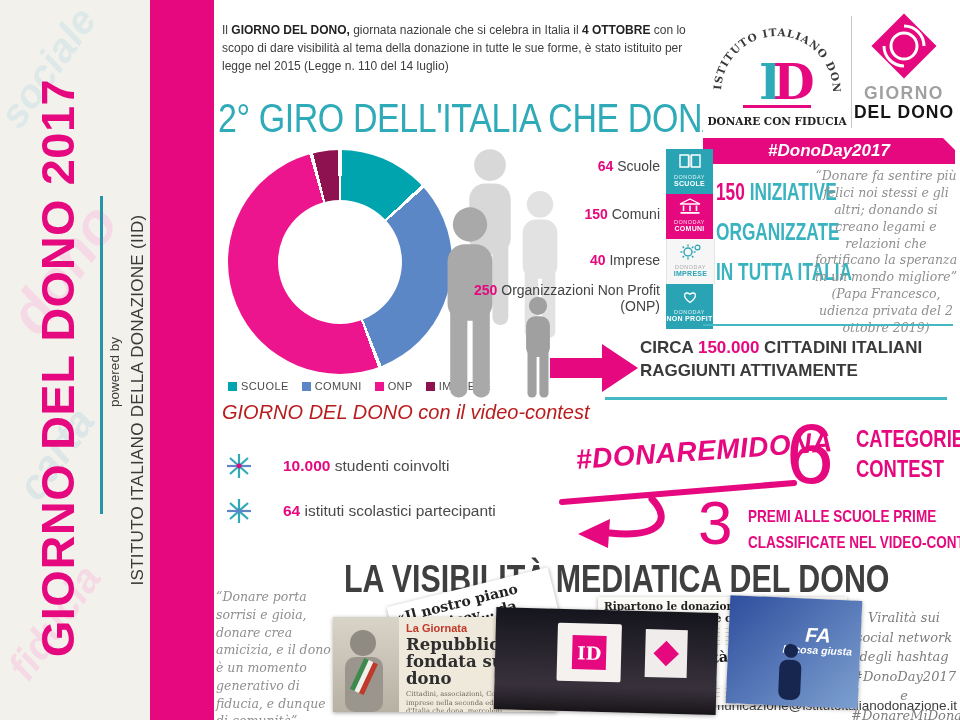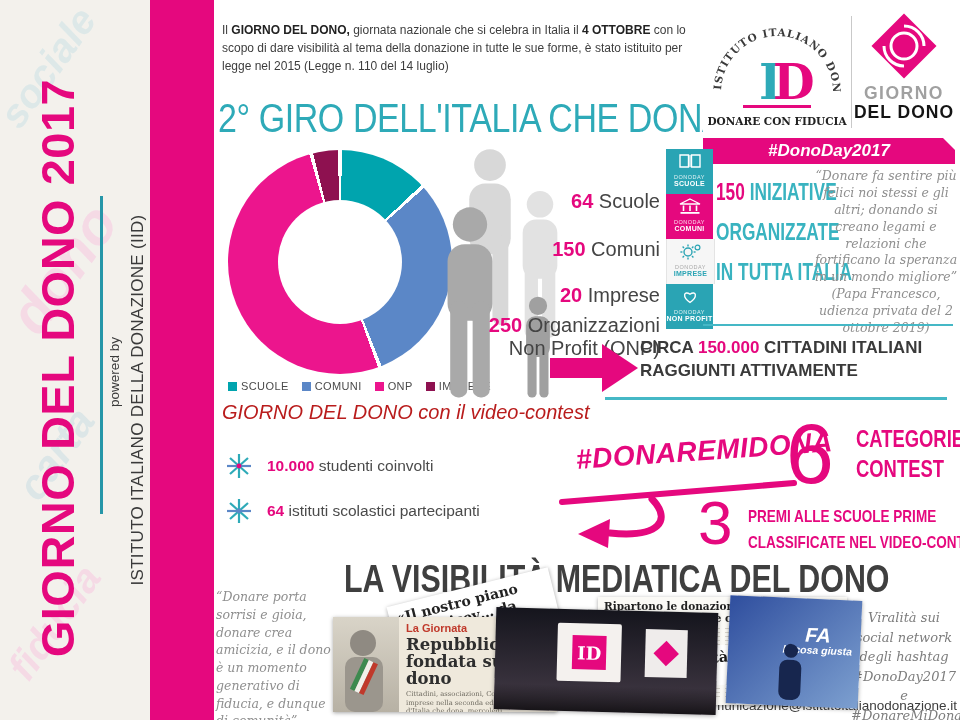--- a/index.html
+++ b/index.html
@@ -40,21 +40,21 @@
   .donut .hole{position:absolute;left:50px;top:50px;width:124px;height:124px;border-radius:50%;background:#fff;}
   .legend{left:228px;top:380px;width:235px;display:flex;gap:13px;font-size:11px;color:#4a4a4a;letter-spacing:.4px;align-items:center;}
   .legend .li{display:flex;align-items:center;gap:4px;}
   .legend .sw{width:9px;height:9px;display:inline-block;}
 
   
   .people{left:438px;top:148px;}
 
   
   .stats{left:452px;top:152px;width:208px;height:180px;}
-  .stat{position:absolute;right:0;white-space:nowrap;font-size:20px;color:#444;text-align:right;margin-top:32px;}
+  .stat{position:absolute;right:0;white-space:nowrap;font-size:14px;color:#444;text-align:right;}
   .stat b{color:#e5087e;}
   .s1{top:6px;} .s2{top:54px;} .s3{top:100px;} .s4{top:130px;white-space:normal;width:208px;line-height:1.15;}
 
   
   .tiles{left:666px;top:149px;width:47px;}
   .tile{width:47px;height:45px;text-align:center;overflow:hidden;}
   .tile.teal{background:#2aa4b4;color:#fff;}
   .tile.pink{background:#e5087e;color:#fff;}
   .tile.white{background:#f6f6f6;color:#2aa4b4;border-left:1px solid #e4e4e4;border-right:1px solid #e4e4e4;}
   .tile svg{margin-top:4px;}
@@ -74,21 +74,21 @@
 
   .reach{left:640px;top:337px;width:317px;font-size:17px;font-weight:bold;color:#3a3a3a;line-height:1.35;}
   .reach b{color:#e5087e;}
 
   
   .protagonists{left:222px;top:399px;font-style:italic;color:#4c4c4c;line-height:1.32;}
   .protagonists .l1{font-size:21px;}
   .protagonists .l2{font-size:20px;color:#b91c1c;text-align:center;}
   .protagonists i{color:#e5087e;font-style:italic;}
 
-  .bullet{position:absolute;display:flex;align-items:center;gap:14px;font-size:15.5px;color:#4a4a4a;}
+  .bullet{position:absolute;display:flex;align-items:center;gap:30px;font-size:15.5px;color:#4a4a4a;}
   .bullet b{color:#e5087e;}
   .b1{left:225px;top:452px;} .b2{left:225px;top:497px;} .b3{left:225px;top:537px;}
 
   .hashtag{left:575px;top:444px;font-size:28px;font-weight:bold;font-style:italic;color:#e5087e;
            white-space:nowrap;transform:rotate(-4deg);transform-origin:0 0;letter-spacing:.5px;}
   .swoosh{left:548px;top:478px;}
 
   .big-num{color:#e5087e;line-height:1;font-weight:400;}
   .num6{left:786px;top:410px;font-size:86px;}
   .num3{left:698px;top:492px;font-size:62px;}
@@ -225,21 +225,21 @@
       <circle cx="0" cy="14" r="13"></circle>
         <rect x="-17" y="29" width="34" height="58" rx="13"></rect>
       <rect x="-15" y="72" width="13" height="73" rx="6"></rect>
         <rect x="2" y="72" width="13" height="73" rx="6"></rect>
     </g>
   </svg>
 
   <div class="abs stats">
     <div class="stat s1"><b>64</b><span> Scuole</span></div>
     <div class="stat s2"><b>150</b><span> Comuni</span></div>
-    <div class="stat s3"><b>20</b><span> Imprese</span></div>
+    <div class="stat s3"><b>40</b><span> Imprese</span></div>
     <div class="stat s4"><b>250</b><span> Organizzazioni Non Profit (ONP)</span></div>
   </div>
 
   <div class="abs tiles">
     <div class="tile teal">
       <svg width="24" height="17" viewBox="0 0 24 17">
         <path d="M2,2 h8.5 v12 h-8.5 z M13.5,2 h8.5 v12 h-8.5 z" fill="none" stroke="#fff" stroke-width="1.4"></path>
         <line x1="12" y1="2" x2="12" y2="14" stroke="#fff" stroke-width="1.2"></line>
       </svg>
       <div class="brand">DONODAY</div>

